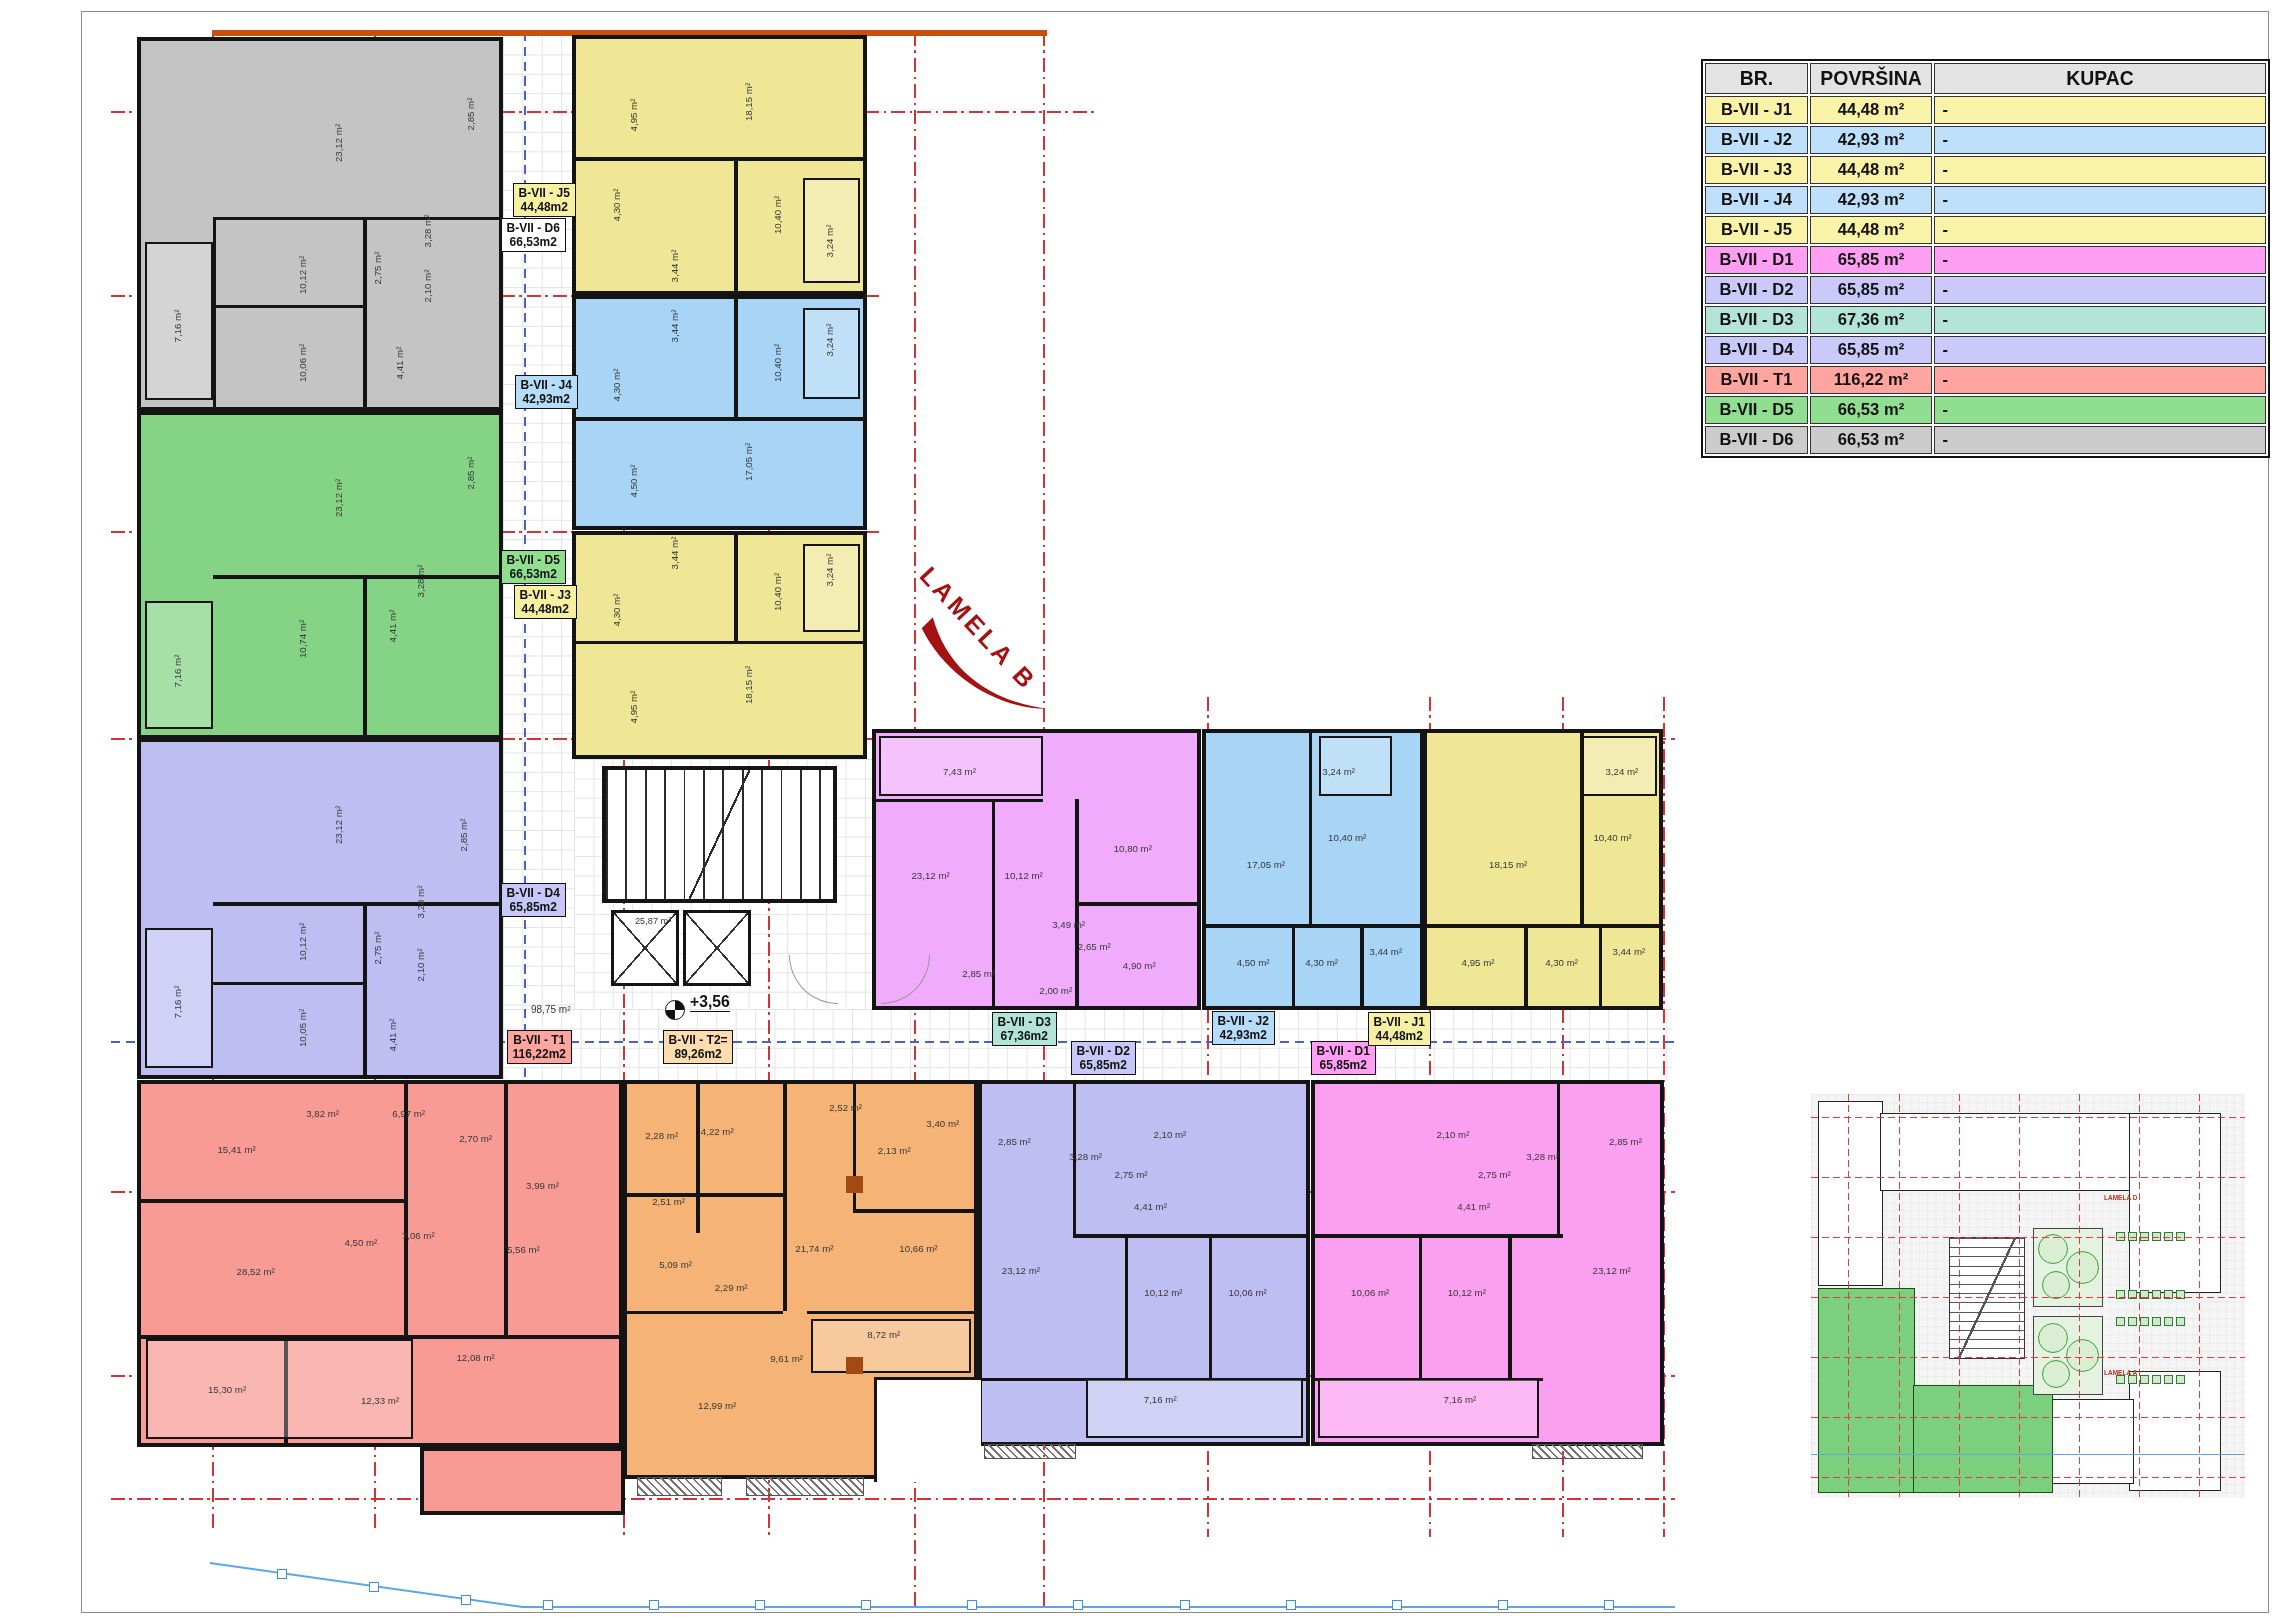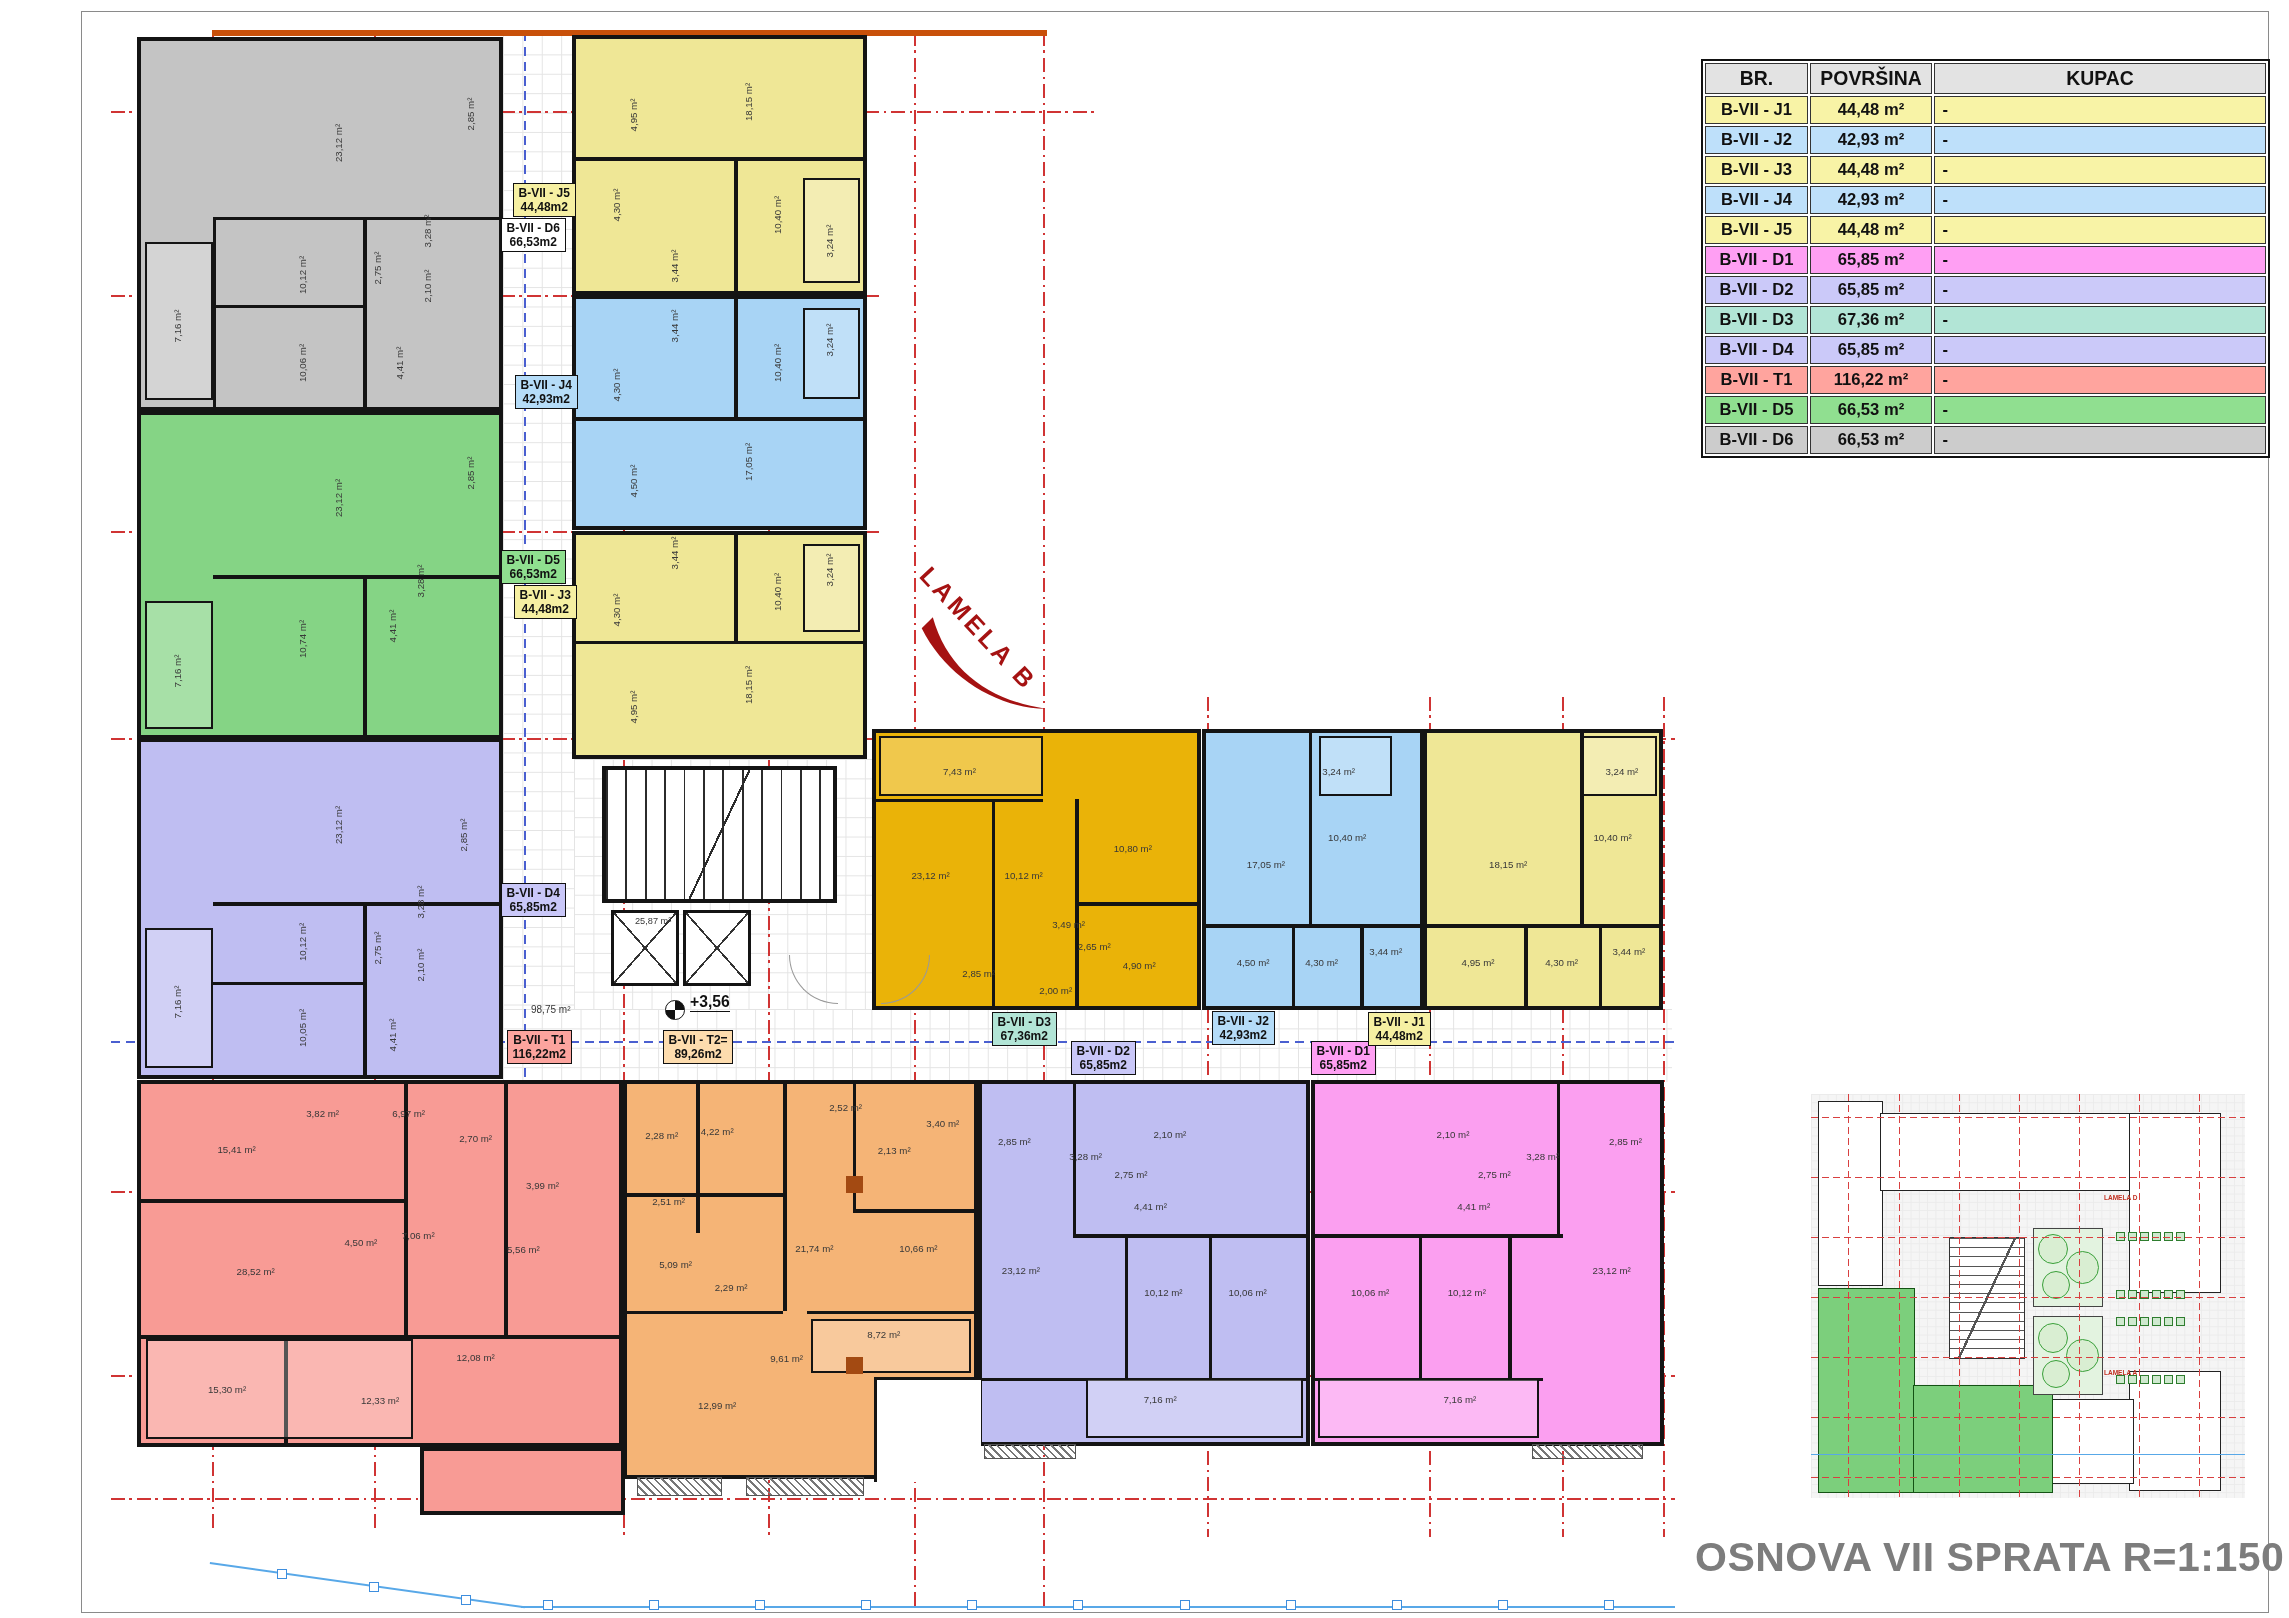--- a/index.html
+++ b/index.html
@@ -298,21 +298,21 @@
         <div class="iwall" style="left: 55%; top: 0%; width: 3.7px; height: 48%;"></div>
         <div class="balc" style="left: 79%; top: 4%; width: 20%; height: 40%;"></div>
         <div class="room rot" style="left: 70%; top: 26%;">10,40 m²</div>
         <div class="room rot" style="left: 88%; top: 16%;">3,24 m²</div>
         <div class="room rot" style="left: 14%; top: 34%;">4,30 m²</div>
         <div class="room rot" style="left: 34%; top: 8%;">3,44 m²</div>
         <div class="room rot" style="left: 60%; top: 68%;">18,15 m²</div>
         <div class="room rot" style="left: 20%; top: 78%;">4,95 m²</div>
       </div>
       <div class="apt-label" style="left: 514px; top: 585px; background: rgb(246, 240, 162);">B-VII - J3<br>44,48m2</div>
-      <div class="apt" style="left: 872px; top: 729px; width: 329px; height: 281px; background: #eab308; z-index: 6;">
+      <div class="apt" style="left: 872px; top: 729px; width: 329px; height: 281px; background: #f0abfc; z-index: 6;">
         <div class="iwall" style="left: 0%; top: 24%; width: 52%; height: 3.7px;"></div>
         <div class="iwall" style="left: 36%; top: 24%; width: 3.7px; height: 76%;"></div>
         <div class="iwall" style="left: 62%; top: 24%; width: 3.7px; height: 76%;"></div>
         <div class="iwall" style="left: 62%; top: 62%; width: 38%; height: 3.7px;"></div>
         <div class="balc" style="left: 1%; top: 1%; width: 51%; height: 22%;"></div>
         <div class="room" style="left: 26%; top: 14%;">7,43 m²</div>
         <div class="room" style="left: 17%; top: 52%;">23,12 m²</div>
         <div class="room" style="left: 46%; top: 52%;">10,12 m²</div>
         <div class="room" style="left: 60%; top: 70%;">3,49 m²</div>
         <div class="room" style="left: 32%; top: 88%;">2,85 m²</div>
@@ -495,15 +495,14 @@
     <div class="rh" style="top:143px;"></div>
     <div class="rh" style="top:203px;"></div>
     <div class="rh" style="top:263px;"></div>
     <div class="rh" style="top:323px;"></div>
     <div class="rh" style="top:383px;"></div>
     <div class="bh" style="top:360px;"></div>
     <div class="slbl" style="left:293px;top:100px;">LAMELA D</div>
     <div class="slbl" style="left:293px;top:275px;">LAMELA A</div>
   </div>
 
-  <div class="main-title">OSNOVA VII SPRATA R=1:150</div>
 </div>
 
 
 </body></html>

